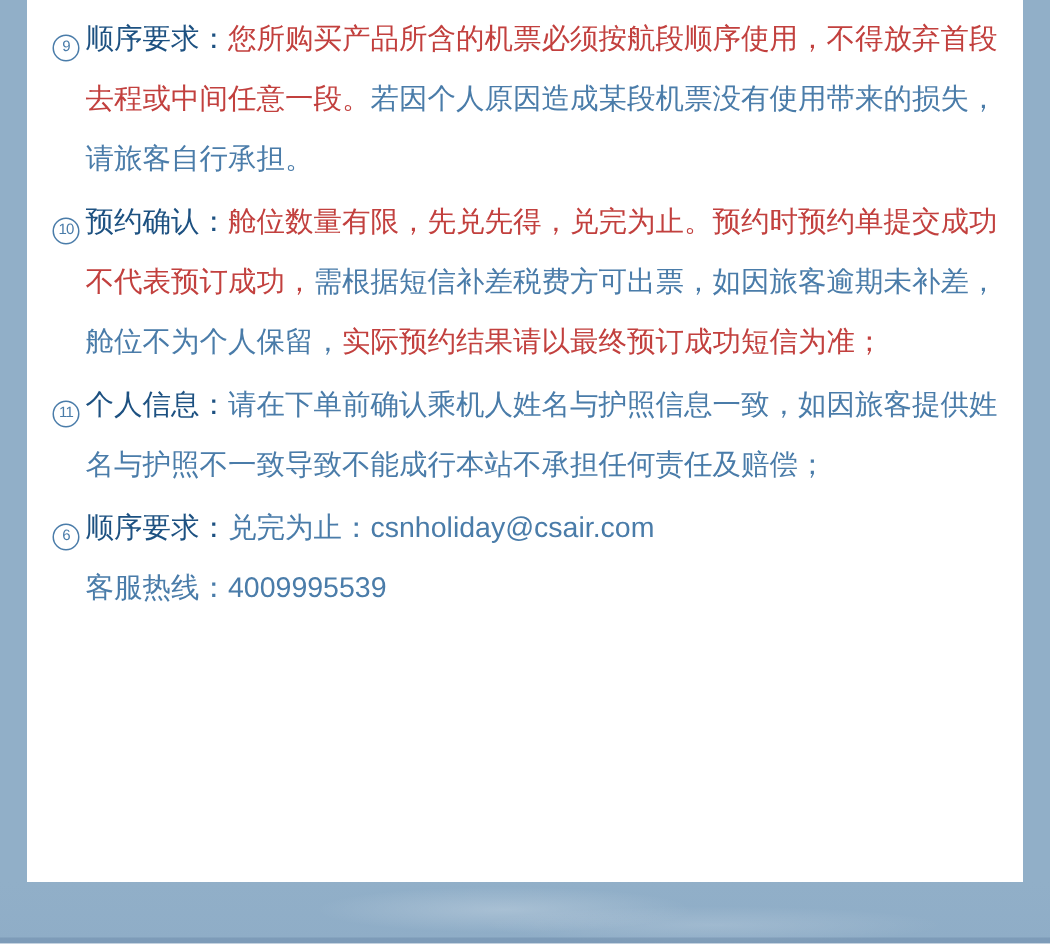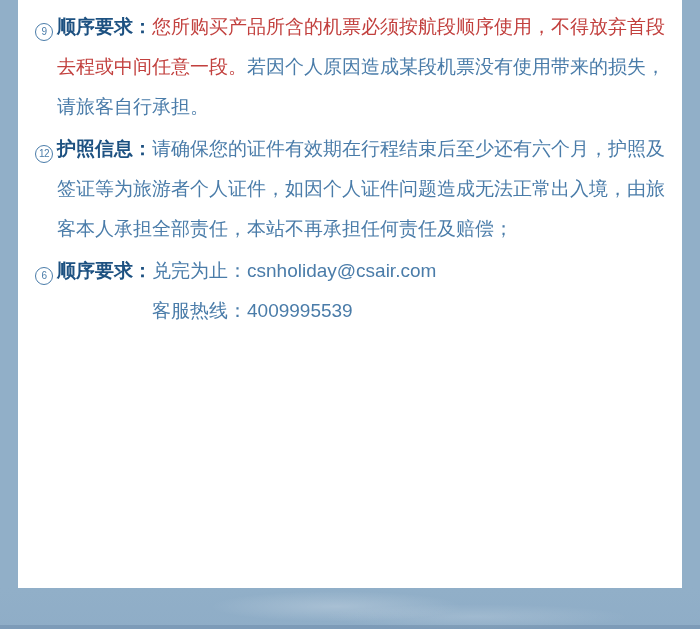--- a/index.html
+++ b/index.html
@@ -62,38 +62,38 @@
     border: 1px solid var(--body);
     border-radius: 50%;
     color: var(--body);
     font-size: 10px;
     letter-spacing: -0.5px;
     text-indent: 0;
     margin-right: 4px;
     vertical-align: -2px;
   }
   .notice-label {
-    font-weight: bold;
+    font-weight: normal;
     color: var(--label);
   }
   .seg-em   { color: var(--em); margin-top: 48px; }
   .seg-body { color: var(--body); }
   .contact-extra {
     text-indent: 0;
-    margin-left: 95px;
     color: var(--body);
   }
 </style>
 </head>
 <body>
 
 <div class="page">
   <div class="side-strip left"></div>
   <div class="card">
     <div id="notices-list">
         <div class="notice"><span class="num-circle">9</span><span class="notice-label">顺序要求：</span><span class="seg-em">您所购买产品所含的机票必须按航段顺序使用，不得放弃首段去程或中间任意一段。</span><span class="seg-body">若因个人原因造成某段机票没有使用带来的损失，请旅客自行承担。</span></div>
-        <div class="notice"><span class="num-circle">12</span><span class="notice-label">护照信息：</span><span class="seg-body">请确保您的证件有效期在行程结束后至少还有六个月，护照及签证等为旅游者个人证件，如因个人证件问题造成无法正常出入境，由旅客本人承担全部责任，本站不再承担任何责任及赔偿；</span></div>
+        <div class="notice"><span class="num-circle">10</span><span class="notice-label">预约确认：</span><span class="seg-em">舱位数量有限，先兑先得，兑完为止。预约时预约单提交成功不代表预订成功，</span><span class="seg-body">需根据短信补差税费方可出票，如因旅客逾期未补差，舱位不为个人保留，</span><span class="seg-em">实际预约结果请以最终预订成功短信为准；</span></div>
+        <div class="notice"><span class="num-circle">11</span><span class="notice-label">个人信息：</span><span class="seg-body">请在下单前确认乘机人姓名与护照信息一致，如因旅客提供姓名与护照不一致导致不能成行本站不承担任何责任及赔偿；</span></div>
         <div class="notice"><span class="num-circle">6</span><span class="notice-label">顺序要求：</span><span class="seg-body">兑完为止：</span><span class="seg-body">csnholiday@csair.com</span><div class="contact-extra"><span class="seg-body">客服热线：</span><span class="seg-body">4009995539</span></div></div>
       </div>
   </div>
   <div class="side-strip right"></div>
   <div class="bottom-band"></div>
 </div>
 
 </body></html>

